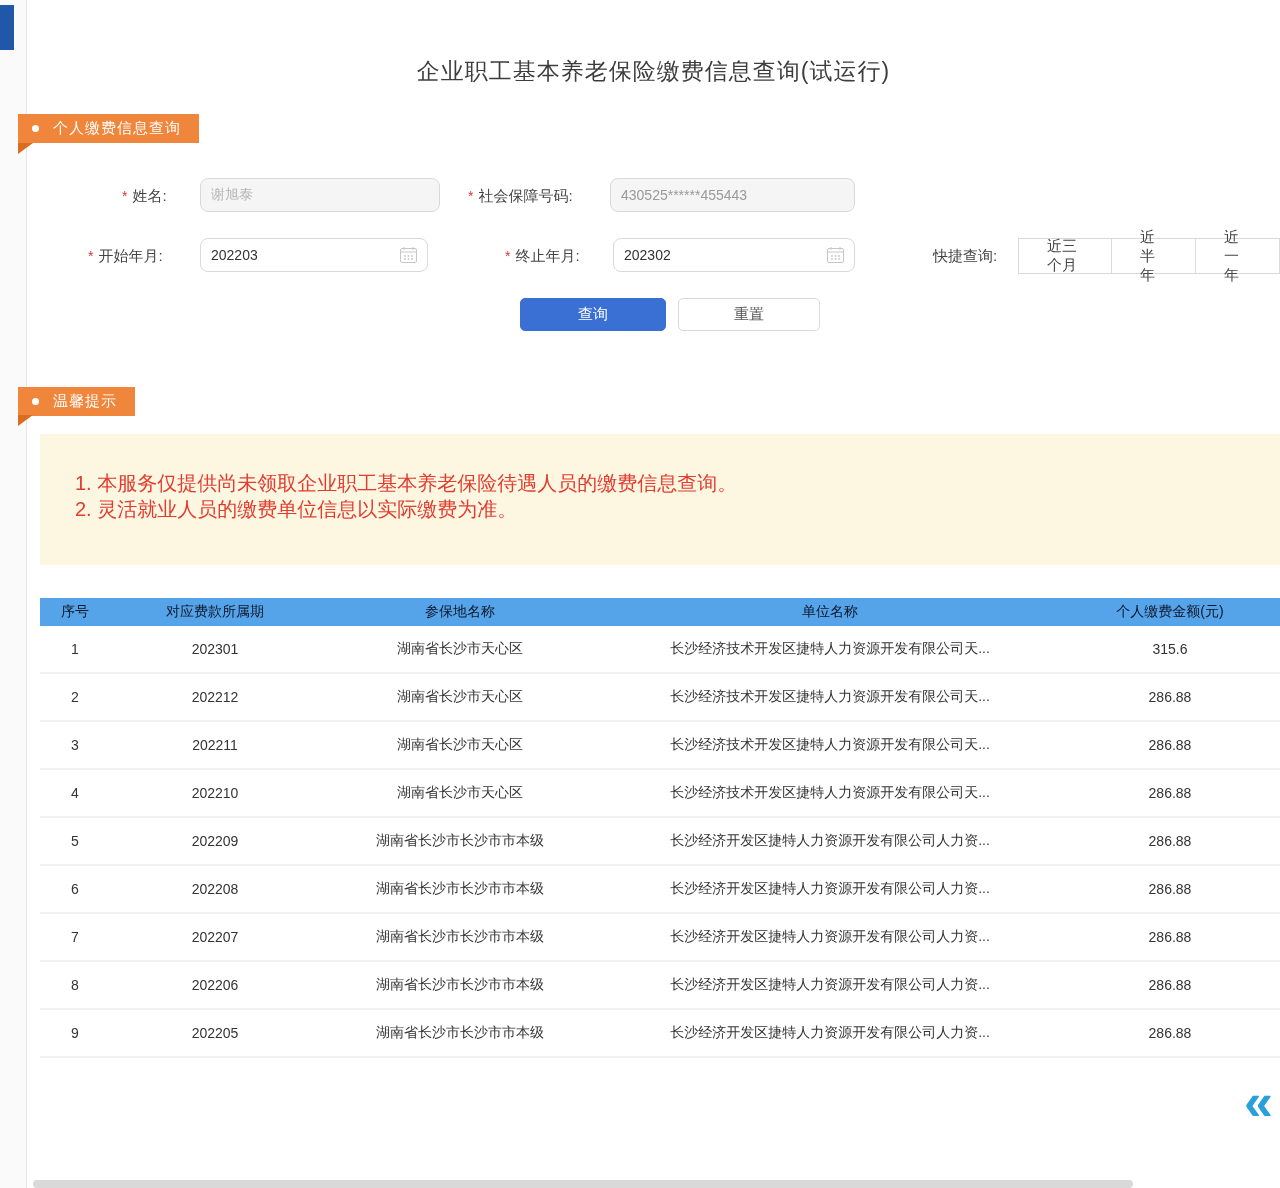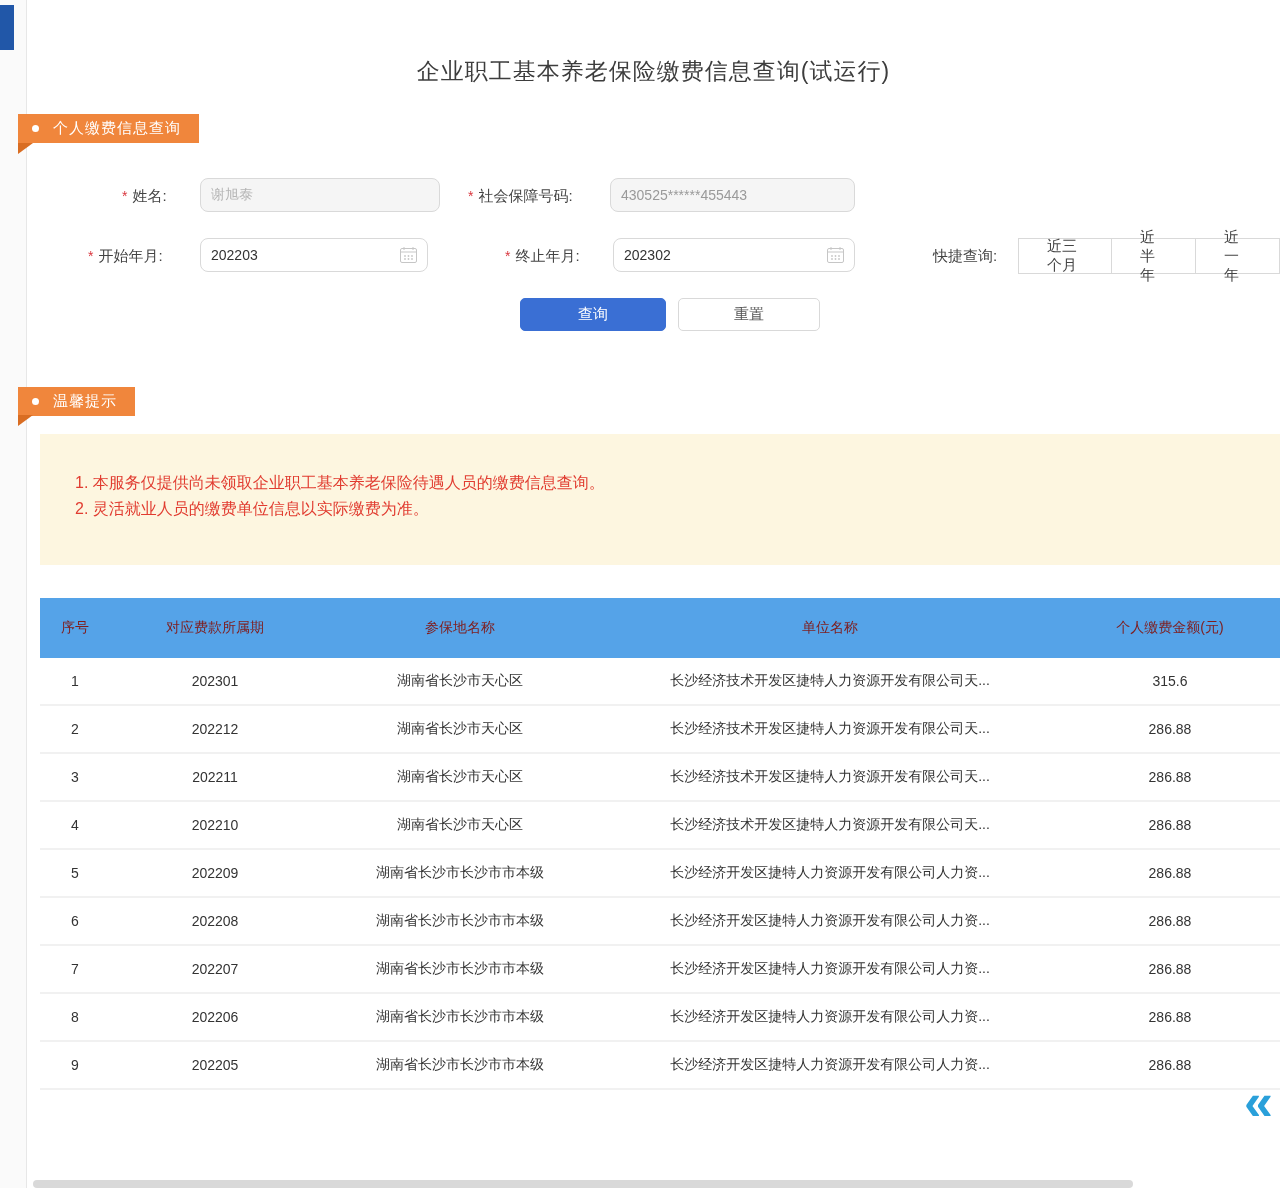--- a/index.html
+++ b/index.html
@@ -36,25 +36,25 @@
     font-size:15px; color:#444; display:flex; align-items:center; margin-left:-1px; cursor:pointer; }
   .quick-btn:first-child { margin-left:0; }
 
   .btn { position:absolute; height:33px; border-radius:5px; font-size:15px;
     display:flex; align-items:center; justify-content:center; cursor:pointer; }
   .btn-primary { background:#3a6fd4; color:#fff; border:1px solid #3a6fd4; }
   .btn-plain { background:#fff; color:#555; border:1px solid #d9d9d9; }
 
   .notice { position:absolute; left:40px; top:434px; width:1240px; height:131px;
     background:#fdf6e0; }
-  .notice-line { font-size:16px; color:#e13c30; line-height:26px; }
+  .notice-line { font-size:20px; color:#e13c30; line-height:26px; }
   .notice-inner { padding:36px 20px 0 35px; }
 
   .table { position:absolute; left:40px; top:598px; width:1240px; font-size:14px; }
-  .thead { display:flex; background:#55a3e8; color:#7f1d1d; height:60px; align-items:center; }
+  .thead { display:flex; background:#55a3e8; color:#0f172a; height:28px; align-items:center; }
   .tr { display:flex; height:48px; align-items:center; background:#fff;
     border-bottom:2px solid #f1f1f1; color:#333; }
   .td, .th { text-align:center; overflow:hidden; white-space:nowrap; }
   .c0 { width:70px; } .c1 { width:210px; } .c2 { width:280px; } .c3 { width:460px; } .c4 { width:220px; }
 
   .collapse-icon { position:absolute; left:1244px; top:1076px; font-size:52px; line-height:1;
     color:#2aa0da; font-weight:bold; cursor:pointer; user-select:none; }
 
   .bottom-bar { position:absolute; left:33px; top:1180px; width:1100px; height:8px;
     background:#d9d9d9; border-radius:4px; }

